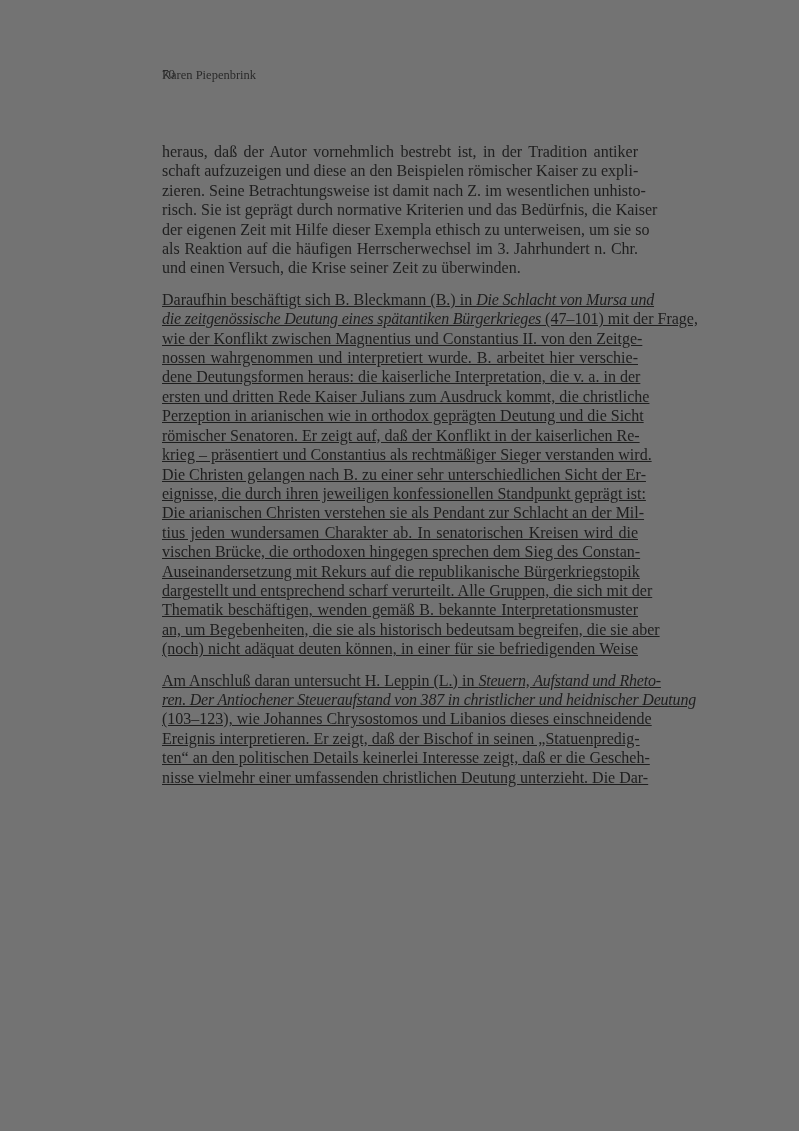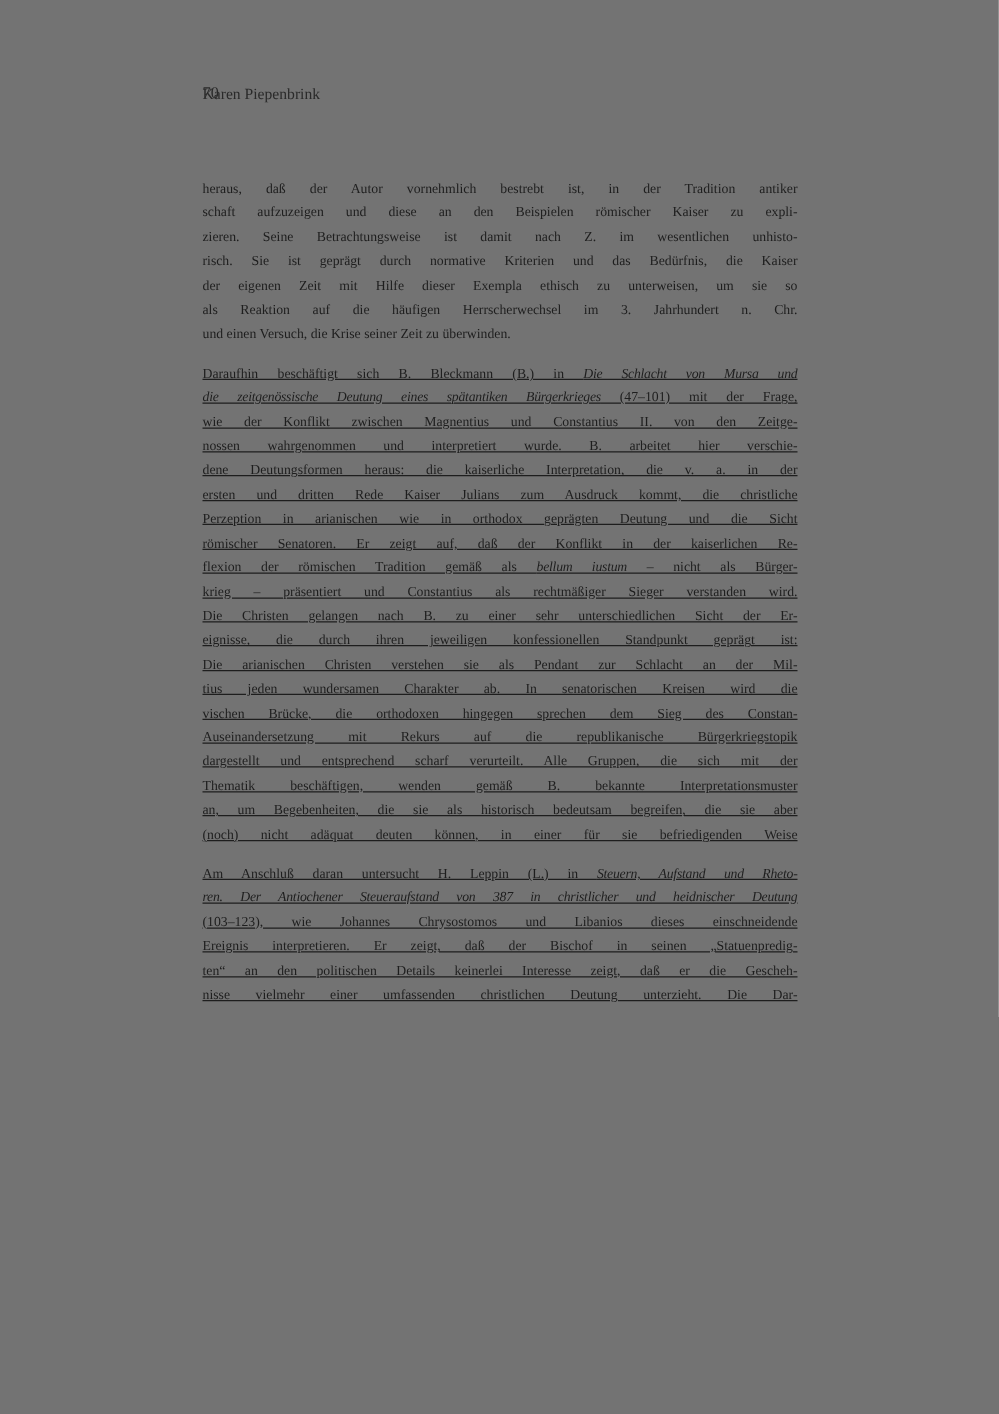--- a/index.html
+++ b/index.html
@@ -3,21 +3,21 @@
 <meta charset="utf-8">
 <style>
   html, body { margin: 0; padding: 0; background: #ffffff; }
   body { width: 799px; height: 1131px; position: relative; overflow: hidden; }
   .page { position: absolute; left: 0; top: 0; width: 799px; height: 1131px; background: #737373; }
   .header { position: absolute; top: 66px; left: 162px; width: 476px; height: 20px;
     font-family: "Liberation Serif", serif; font-size: 13px; color: #2a2a2a; }
   .page-number { position: absolute; left: 0; top: 0; }
   .running-head { position: absolute; left: 0; right: 0; top: 2px; text-align: left; font-size: 12.5px; }
   .body { position: absolute; left: 162px; top: 142px; width: 476px;
-    font-family: "Liberation Serif", serif; font-size: 11px; color: #1e1e1e; }
+    font-family: "Liberation Serif", serif; font-size: 16px; color: #1e1e1e; }
   .para { margin: 0; }
   .para + .para { margin-top: 12px; text-decoration: underline; }
   .line { display: block; height: 19.42px; line-height: 19.42px; white-space: nowrap;
     text-align: justify; text-align-last: justify; }
   .line.last { text-align-last: left; }
   .line i { font-style: italic; letter-spacing: -0.2px; }
 </style>
 </head>
 <body>
 
@@ -38,21 +38,20 @@
       </div>
       <div class="para">
         <span class="line"><span>Daraufhin beschäftigt sich B. Bleckmann (B.) in </span><i>Die Schlacht von Mursa und</i></span>
         <span class="line"><i>die zeitgenössische Deutung eines spätantiken Bürgerkrieges</i><span> (47–101) mit der Frage,</span></span>
         <span class="line"><span>wie der Konflikt zwischen Magnentius und Constantius II. von den Zeitge-</span></span>
         <span class="line"><span>nossen wahrgenommen und interpretiert wurde. B. arbeitet hier verschie-</span></span>
         <span class="line"><span>dene Deutungsformen heraus: die kaiserliche Interpretation, die v. a. in der</span></span>
         <span class="line"><span>ersten und dritten Rede Kaiser Julians zum Ausdruck kommt, die christliche</span></span>
         <span class="line"><span>Perzeption in arianischen wie in orthodox geprägten Deutung und die Sicht</span></span>
         <span class="line"><span>römischer Senatoren. Er zeigt auf, daß der Konflikt in der kaiserlichen Re-</span></span>
-        <span class="line"><span>flexion der römischen Tradition gemäß als </span><i>bellum iustum</i><span> – nicht als Bürger-</span></span>
         <span class="line"><span>krieg – präsentiert und Constantius als rechtmäßiger Sieger verstanden wird.</span></span>
         <span class="line"><span>Die Christen gelangen nach B. zu einer sehr unterschiedlichen Sicht der Er-</span></span>
         <span class="line"><span>eignisse, die durch ihren jeweiligen konfessionellen Standpunkt geprägt ist:</span></span>
         <span class="line"><span>Die arianischen Christen verstehen sie als Pendant zur Schlacht an der Mil-</span></span>
         <span class="line"><span>tius jeden wundersamen Charakter ab. In senatorischen Kreisen wird die</span></span>
         <span class="line"><span>vischen Brücke, die orthodoxen hingegen sprechen dem Sieg des Constan-</span></span>
         <span class="line"><span>Auseinandersetzung mit Rekurs auf die republikanische Bürgerkriegstopik</span></span>
         <span class="line"><span>dargestellt und entsprechend scharf verurteilt. Alle Gruppen, die sich mit der</span></span>
         <span class="line"><span>Thematik beschäftigen, wenden gemäß B. bekannte Interpretationsmuster</span></span>
         <span class="line"><span>an, um Begebenheiten, die sie als historisch bedeutsam begreifen, die sie aber</span></span>

